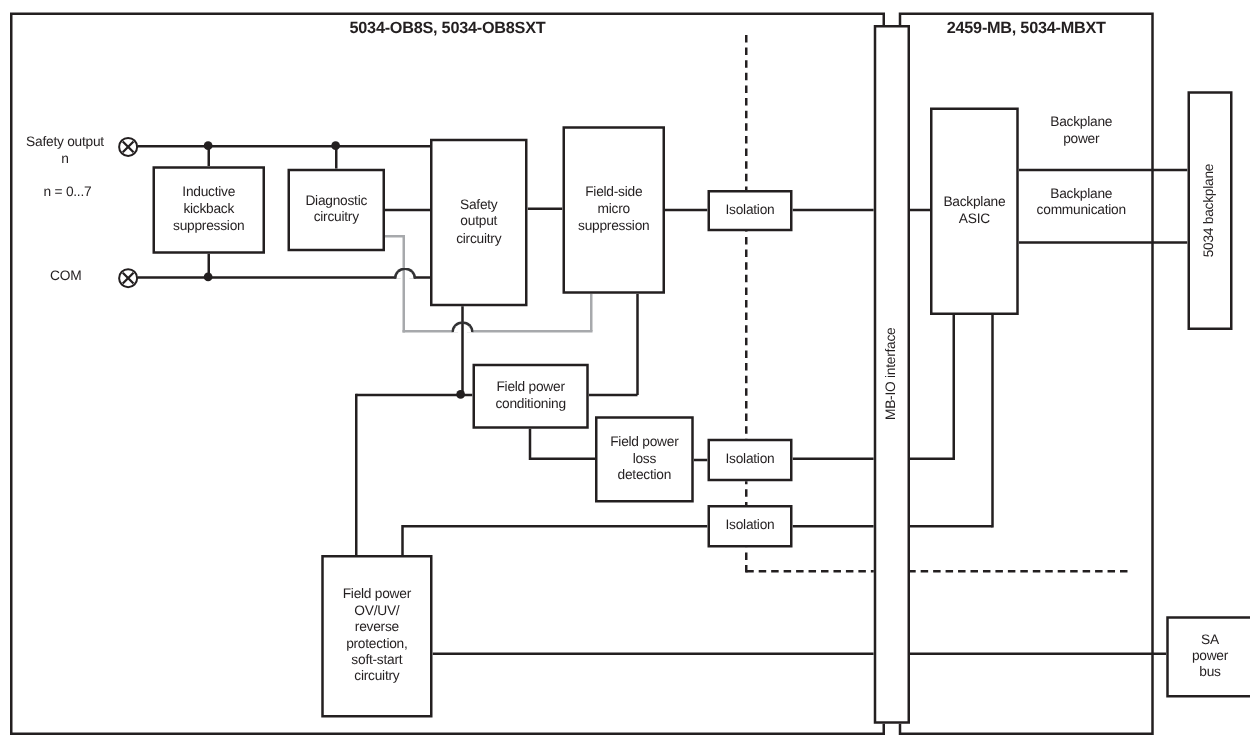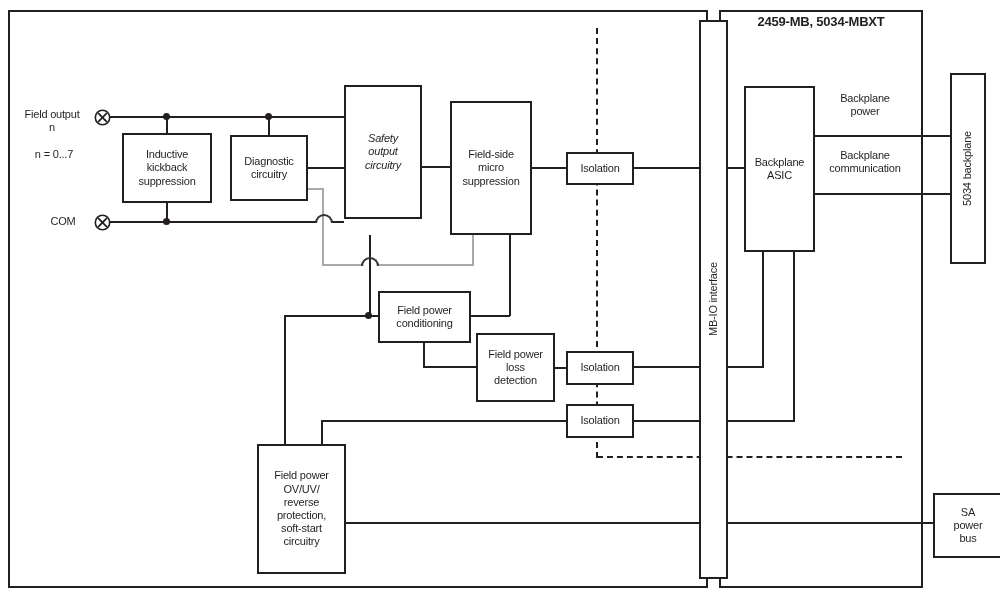--- a/index.html
+++ b/index.html
@@ -11,33 +11,34 @@
   .dashh{position:absolute;height:0;border-top:2px dashed #231f20;z-index:1;}
   .hline,.vline{position:absolute;background:#231f20;z-index:2;}
   .hline{height:2px;}.vline{width:2px;}
   .gray{background:#a7a9ac;}
   .box{position:absolute;border:2px solid #231f20;background:#fff;box-sizing:border-box;
        display:flex;align-items:center;justify-content:center;text-align:center;
        font-size:11px;line-height:1.2;letter-spacing:-0.2px;white-space:pre-line;z-index:3;}
   .bar{z-index:4;}
   .vtext{writing-mode:vertical-rl;transform:rotate(180deg);white-space:nowrap;}
   .lbl{position:absolute;font-size:11px;line-height:1.22;letter-spacing:-0.2px;white-space:pre-line;z-index:2;}
-  .center{text-align:center;}.right{text-align:center;}
+  .center{text-align:center;}.right{text-align:left;}
   .dot{position:absolute;width:7px;height:7px;border-radius:50%;background:#231f20;z-index:5;}
   .arc{position:absolute;width:18px;height:9px;border:2px solid #323234;border-bottom:none;
        border-radius:9px 9px 0 0;background:transparent;z-index:5;box-sizing:border-box;}
   .term{position:absolute;z-index:3;}
 </style>
 </head>
 <body>
 
 <div id="stage">
 
   <div class="outer" style="left:8px;top:10px;width:700px;height:578px;"></div>
   <div class="outer" style="left:719px;top:10px;width:204px;height:578px;"></div>
+  <div class="title" style="left:8px;top:14px;width:700px;">5034-OB8S, 5034-OB8SXT</div>
   <div class="title" style="left:719px;top:14px;width:204px;">2459-MB, 5034-MBXT</div>
 
   <div class="dashv" style="left:596px;top:28px;height:430px;"></div>
   <div class="dashh" style="left:597px;top:456px;width:305px;"></div>
 
   <div class="hline" style="left:110px;top:116px;width:234px;"></div>
   <div class="hline" style="left:110px;top:221px;width:207px;"></div>
   <div class="hline" style="left:331px;top:221px;width:13px;"></div>
   <div class="hline" style="left:307px;top:167px;width:37px;"></div>
   <div class="hline" style="left:422px;top:166px;width:28px;"></div>
@@ -73,21 +74,21 @@
   <div class="vline gray" style="left:322px;top:188px;height:78px;"></div>
   <div class="hline gray" style="left:322px;top:264px;width:40px;"></div>
   <div class="hline gray" style="left:378px;top:264px;width:96px;"></div>
   <div class="vline gray" style="left:472px;top:234px;height:31px;"></div>
 
   <div class="box" style="left:122px;top:133px;width:90px;height:70px;"><span>Inductive
 kickback
 suppression</span></div>
   <div class="box" style="left:230px;top:135px;width:78px;height:66px;"><span>Diagnostic
 circuitry</span></div>
-  <div class="box" style="left:344px;top:85px;width:78px;height:134px;font-style:italic;"><span>Safety
+  <div class="box" style="left:344px;top:111px;width:78px;height:134px;"><span>Safety
 output
 circuitry</span></div>
   <div class="box" style="left:450px;top:101px;width:82px;height:134px;"><span>Field-side
 micro
 suppression</span></div>
   <div class="box" style="left:566px;top:152px;width:68px;height:33px;"><span>Isolation</span></div>
   <div class="box" style="left:378px;top:291px;width:93px;height:52px;"><span>Field power
 conditioning</span></div>
   <div class="box" style="left:476px;top:333px;width:79px;height:69px;"><span>Field power
 loss
@@ -121,21 +122,21 @@
     <circle cx="8.5" cy="8.5" r="7.2" fill="none" stroke="#231f20" stroke-width="1.6"></circle>
     <line x1="4.2" y1="4.2" x2="12.8" y2="12.8" stroke="#231f20" stroke-width="1.8"></line>
     <line x1="12.8" y1="4.2" x2="4.2" y2="12.8" stroke="#231f20" stroke-width="1.8"></line>
   </svg>
   <svg class="term" style="left:94px;top:214px;" width="17" height="17" viewBox="0 0 17 17">
     <circle cx="8.5" cy="8.5" r="7.2" fill="none" stroke="#231f20" stroke-width="1.6"></circle>
     <line x1="4.2" y1="4.2" x2="12.8" y2="12.8" stroke="#231f20" stroke-width="1.8"></line>
     <line x1="12.8" y1="4.2" x2="4.2" y2="12.8" stroke="#231f20" stroke-width="1.8"></line>
   </svg>
 
-  <div class="lbl center" style="left:12px;top:108px;width:80px;">Field output
+  <div class="lbl center" style="left:12px;top:108px;width:80px;">Safety output
 n</div>
   <div class="lbl center" style="left:24px;top:148px;width:60px;">n = 0...7</div>
   <div class="lbl right" style="left:40px;top:215px;width:46px;">COM</div>
   <div class="lbl center" style="left:802px;top:92px;width:126px;">Backplane
 power</div>
   <div class="lbl center" style="left:802px;top:149px;width:126px;">Backplane
 communication</div>
 
 </div>
 

